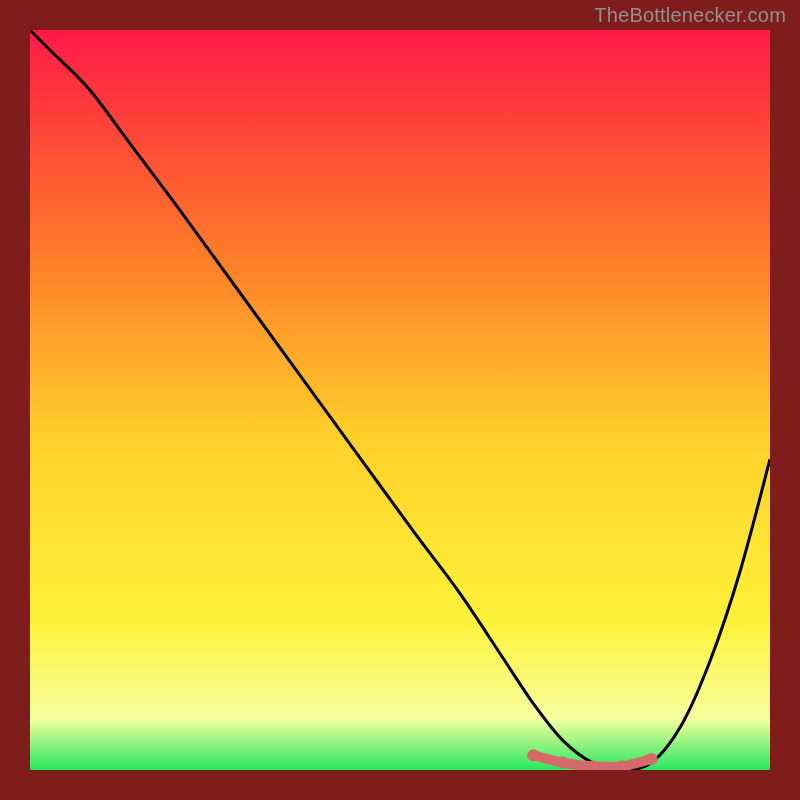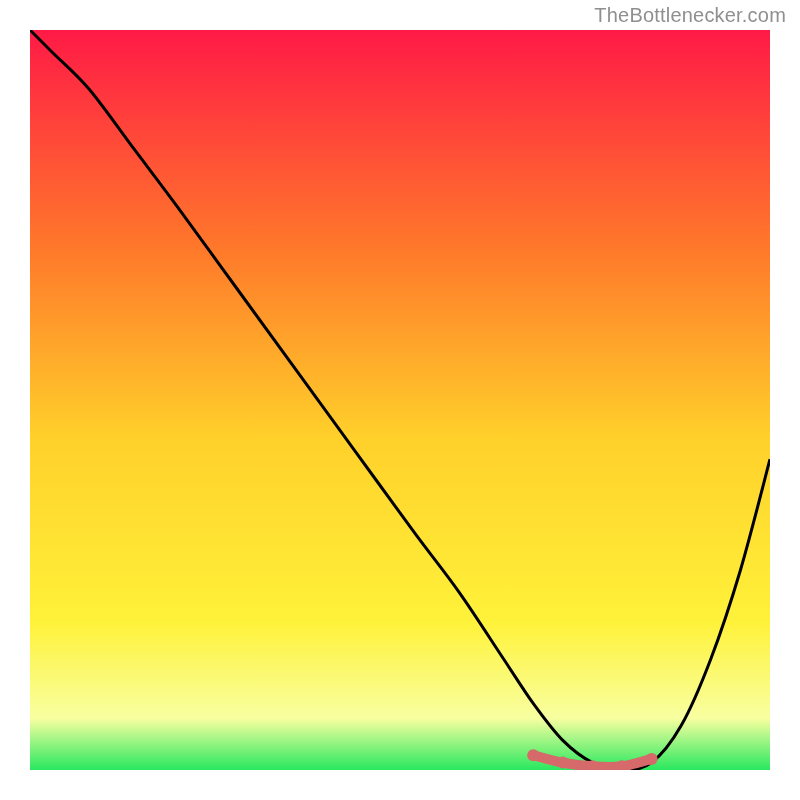--- a/index.html
+++ b/index.html
@@ -8,21 +8,21 @@
     width: 800px;
     height: 800px;
     background: #000;
     font-family: Arial, Helvetica, sans-serif;
     overflow: hidden;
   }
   .wrap {
     position: relative;
     width: 800px;
     height: 800px;
-    background: #ffffff;
+    background: #7f1d1d;
     text-align: right;
   }
   .attrib {
     position: absolute;
     top: 4px;
     right: 14px;
     color: #8f8f8f;
     font-size: 20px;
     letter-spacing: 0.2px;
   }

